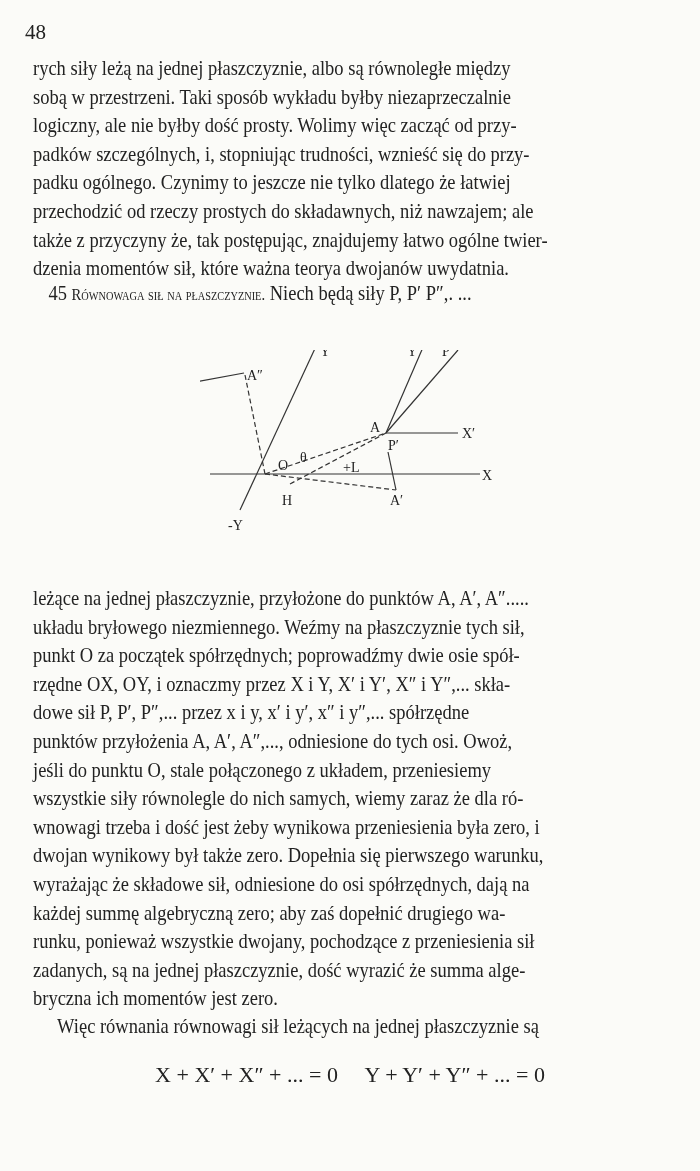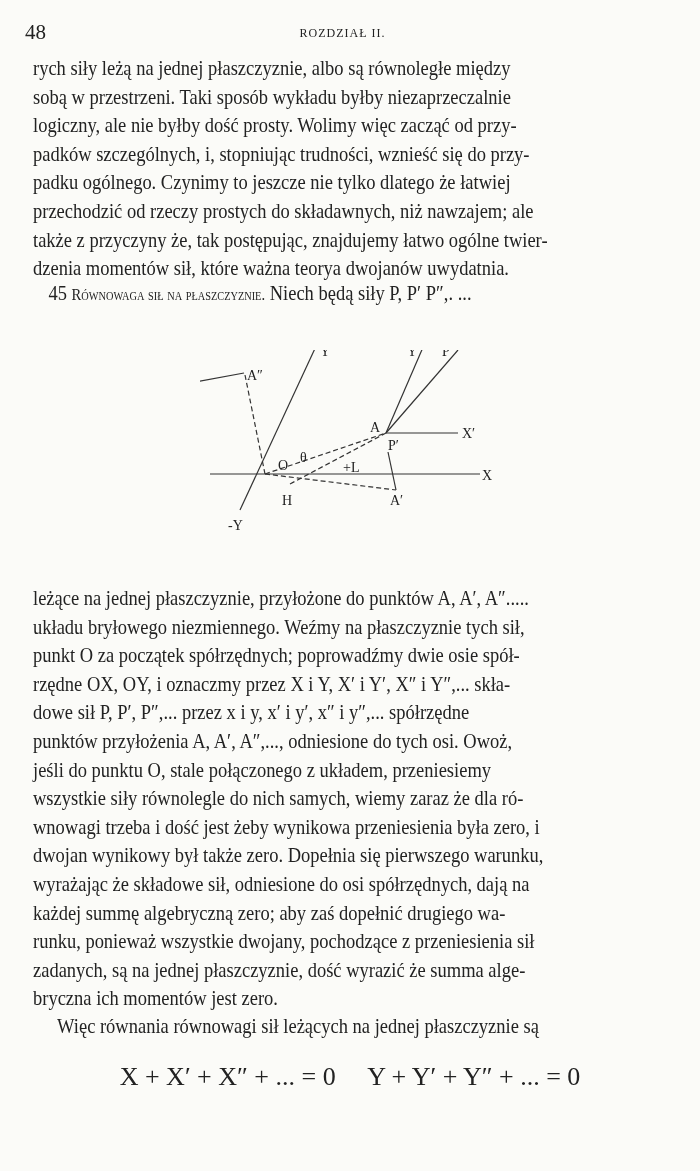--- a/index.html
+++ b/index.html
@@ -9,35 +9,34 @@
   .header { position:absolute; top:20px; left:25px; right:40px; height:24px; }
   .pagenum { position:absolute; left:0; top:0; font-size:21px; }
   .running { position:absolute; left:0; right:0; top:6px; text-align:center; font-size:12px; letter-spacing:1px; }
   .para { position:absolute; left:33px; width:618px; font-size:21.5px; line-height:28.6px;
           text-align:justify; transform:scaleX(0.86); transform-origin:left top; width:720px; }
   .p1 { top:54px; }
   .p2 { top:279px; text-indent:18px; }
   .sc { font-variant:small-caps; font-size:17px; }
   .p3 { top:584px; }
   .p4 { top:1012px; text-indent:28px; }
-  .eq { position:absolute; left:0; width:700px; text-align:center; font-size:26px; }
+  .eq { position:absolute; left:0; width:700px; text-align:center; font-size:22px; }
   .eq1 { top:1062px; }
   .eq2 { top:1120px; }
   .figure { position:absolute; left:200px; top:350px; width:300px; height:200px; }
   .figure svg text { font-family:"Liberation Serif",serif; font-size:14px; fill:#222; }
   .line { white-space:nowrap; }
 </style>
 </head>
 <body>
 
 <div class="page">
 
   <div class="header">
     <span class="pagenum">48</span>
-    <div class="running">ROZDZIAŁ II.</div>
   </div>
 
   <div class="para p1">
     <div class="line">rych siły leżą na jednej płaszczyznie, albo są równoległe między</div>
     <div class="line">sobą w przestrzeni. Taki sposób wykładu byłby niezaprzeczalnie</div>
     <div class="line">logiczny, ale nie byłby dość prosty. Wolimy więc zacząć od przy-</div>
     <div class="line">padków szczególnych, i, stopniując trudności, wznieść się do przy-</div>
     <div class="line">padku ogólnego. Czynimy to jeszcze nie tylko dlatego że łatwiej</div>
     <div class="line">przechodzić od rzeczy prostych do składawnych, niż nawzajem; ale</div>
     <div class="line">także z przyczyny że, tak postępując, znajdujemy łatwo ogólne twier-</div>

